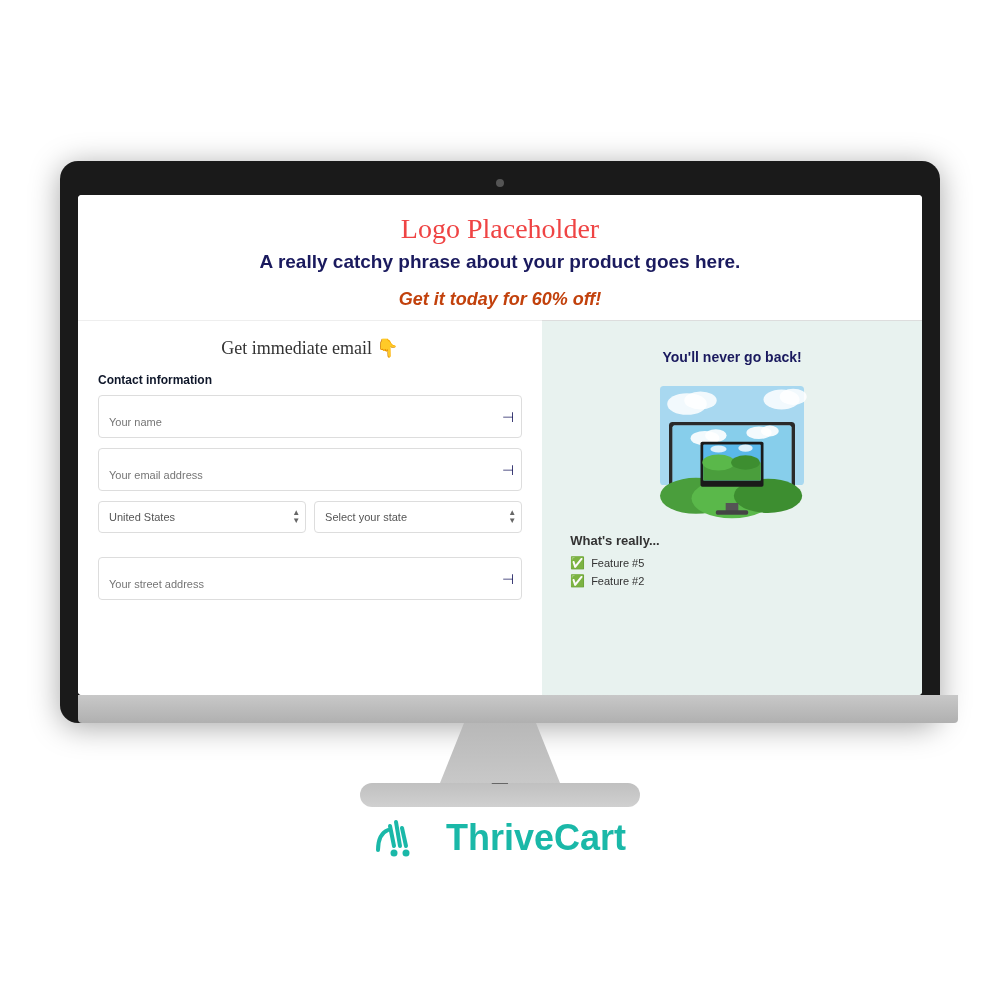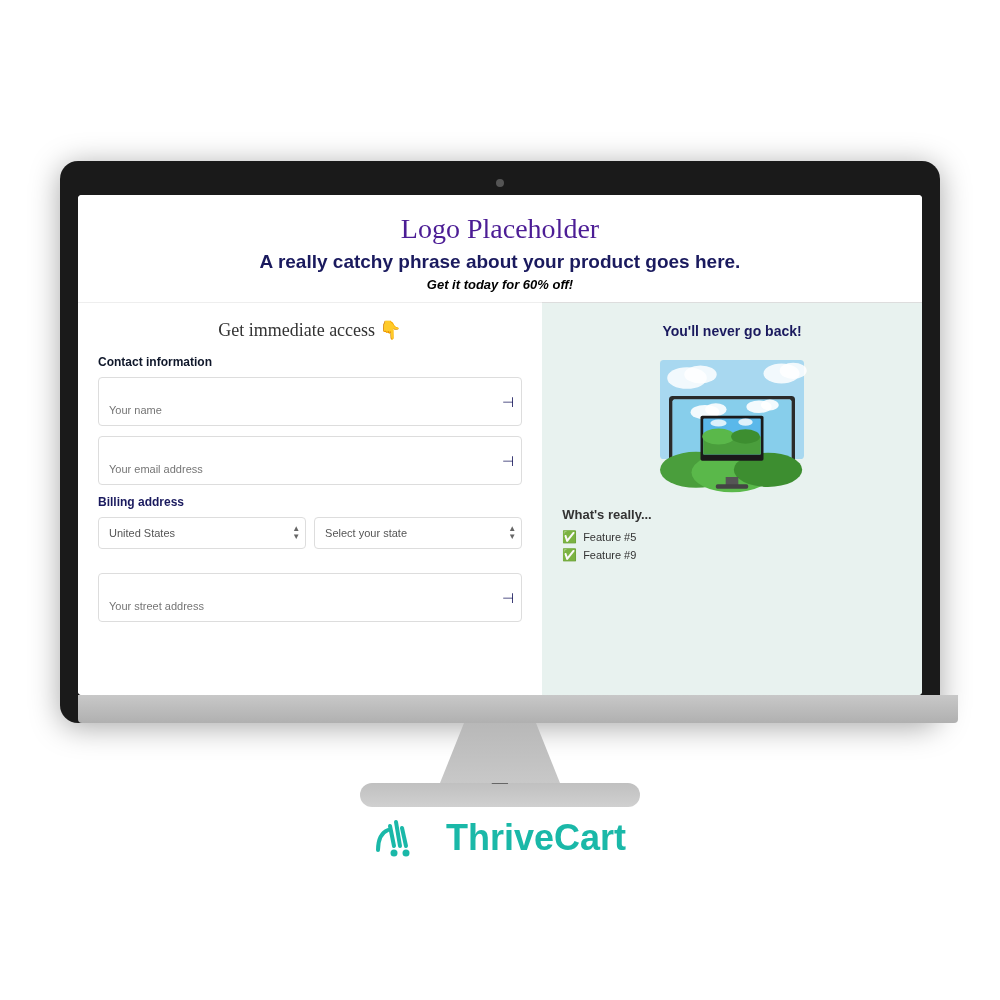--- a/index.html
+++ b/index.html
@@ -88,38 +88,38 @@
 
     .page-header {
       text-align: center;
       padding: 18px 10px 10px;
       background: #fff;
     }
 
     .logo-placeholder {
       font-family: 'Brush Script MT', cursive;
       font-size: 28px;
-      color: #4c1d95;
+      color: #ef4444;
       font-weight: 400;
     }
 
     .tagline {
       font-size: 19px;
       font-weight: 900;
       color: #1a1a5e;
       margin-top: 6px;
       font-family: Arial, sans-serif;
     }
 
     .offer {
-      font-size: 13px;
-      color: #000000;
+      font-size: 18px;
+      color: #c2410c;
       font-style: italic;
       font-weight: 700;
-      margin-top: 4px;
+      margin-top: 16px;
     }
 
     .page-body {
       display: flex;
       flex: 1;
       overflow: hidden;
     }
 
     
     .left-panel {
@@ -146,21 +146,21 @@
 
     .form-field {
       position: relative;
       margin-bottom: 10px;
     }
 
     .form-input {
       width: 100%;
       border: 1px solid #ddd;
       border-radius: 4px;
-      padding: 26px 32px 9px 10px;
+      padding: 20px 32px 9px 10px;
       font-size: 11px;
       color: #999;
       outline: none;
     }
 
     .field-icon {
       position: absolute;
       right: 8px;
       top: 50%;
       transform: translateY(-50%);
@@ -208,21 +208,21 @@
       flex-direction: column;
       line-height: 1;
       font-size: 8px;
       color: #666;
     }
 
     
     .right-panel {
       flex: 0 0 45%;
       background: #e8f2ef;
-      padding: 20px;
+      padding: 28px;
       border-top: 1px solid #ddd;
     }
 
     .right-title {
       font-size: 14px;
       font-weight: 900;
       color: #1a1a5e;
       margin-bottom: 12px;
       text-align: center;
     }
@@ -290,35 +290,34 @@
 
         <div class="page-header">
           <div class="logo-placeholder">Logo Placeholder</div>
           <div class="tagline">A really catchy phrase about your product goes here.</div>
           <div class="offer">Get it today for 60% off!</div>
         </div>
 
         <div class="page-body">
 
           <div class="left-panel">
-            <div class="access-heading">Get immediate access 👇</div>
+            <div class="access-heading">Get immediate email 👇</div>
 
             <div class="section-label">Contact information</div>
 
             <div class="form-field">
               <input class="form-input" type="text" placeholder="Your name" style="">
               <span class="field-icon">⊣</span>
             </div>
 
             <div class="form-field">
               <input class="form-input" type="email" placeholder="Your email address" style="">
               <span class="field-icon">⊣</span>
             </div>
 
-            <div class="billing-label">Billing address</div>
 
             <div class="select-row">
               <div class="select-wrapper">
                 <select class="form-select">
                   <option>United States</option>
                 </select>
                 <div class="select-arrows">
                   <span>▲</span>
                     <span>▼</span>
                 </div>
@@ -385,21 +384,21 @@
             </div>
 
             <div class="whats-inside">What's really...</div>
 
             <div class="feature-item">
               <span class="check-icon">✅</span>
               <span>Feature #5</span>
             </div>
             <div class="feature-item">
               <span class="check-icon">✅</span>
-              <span>Feature #9</span>
+              <span>Feature #2</span>
             </div>
           </div>
 
         </div>
       </div>
     </div>
 
     <div class="imac-chin"></div>
   </div>
 

